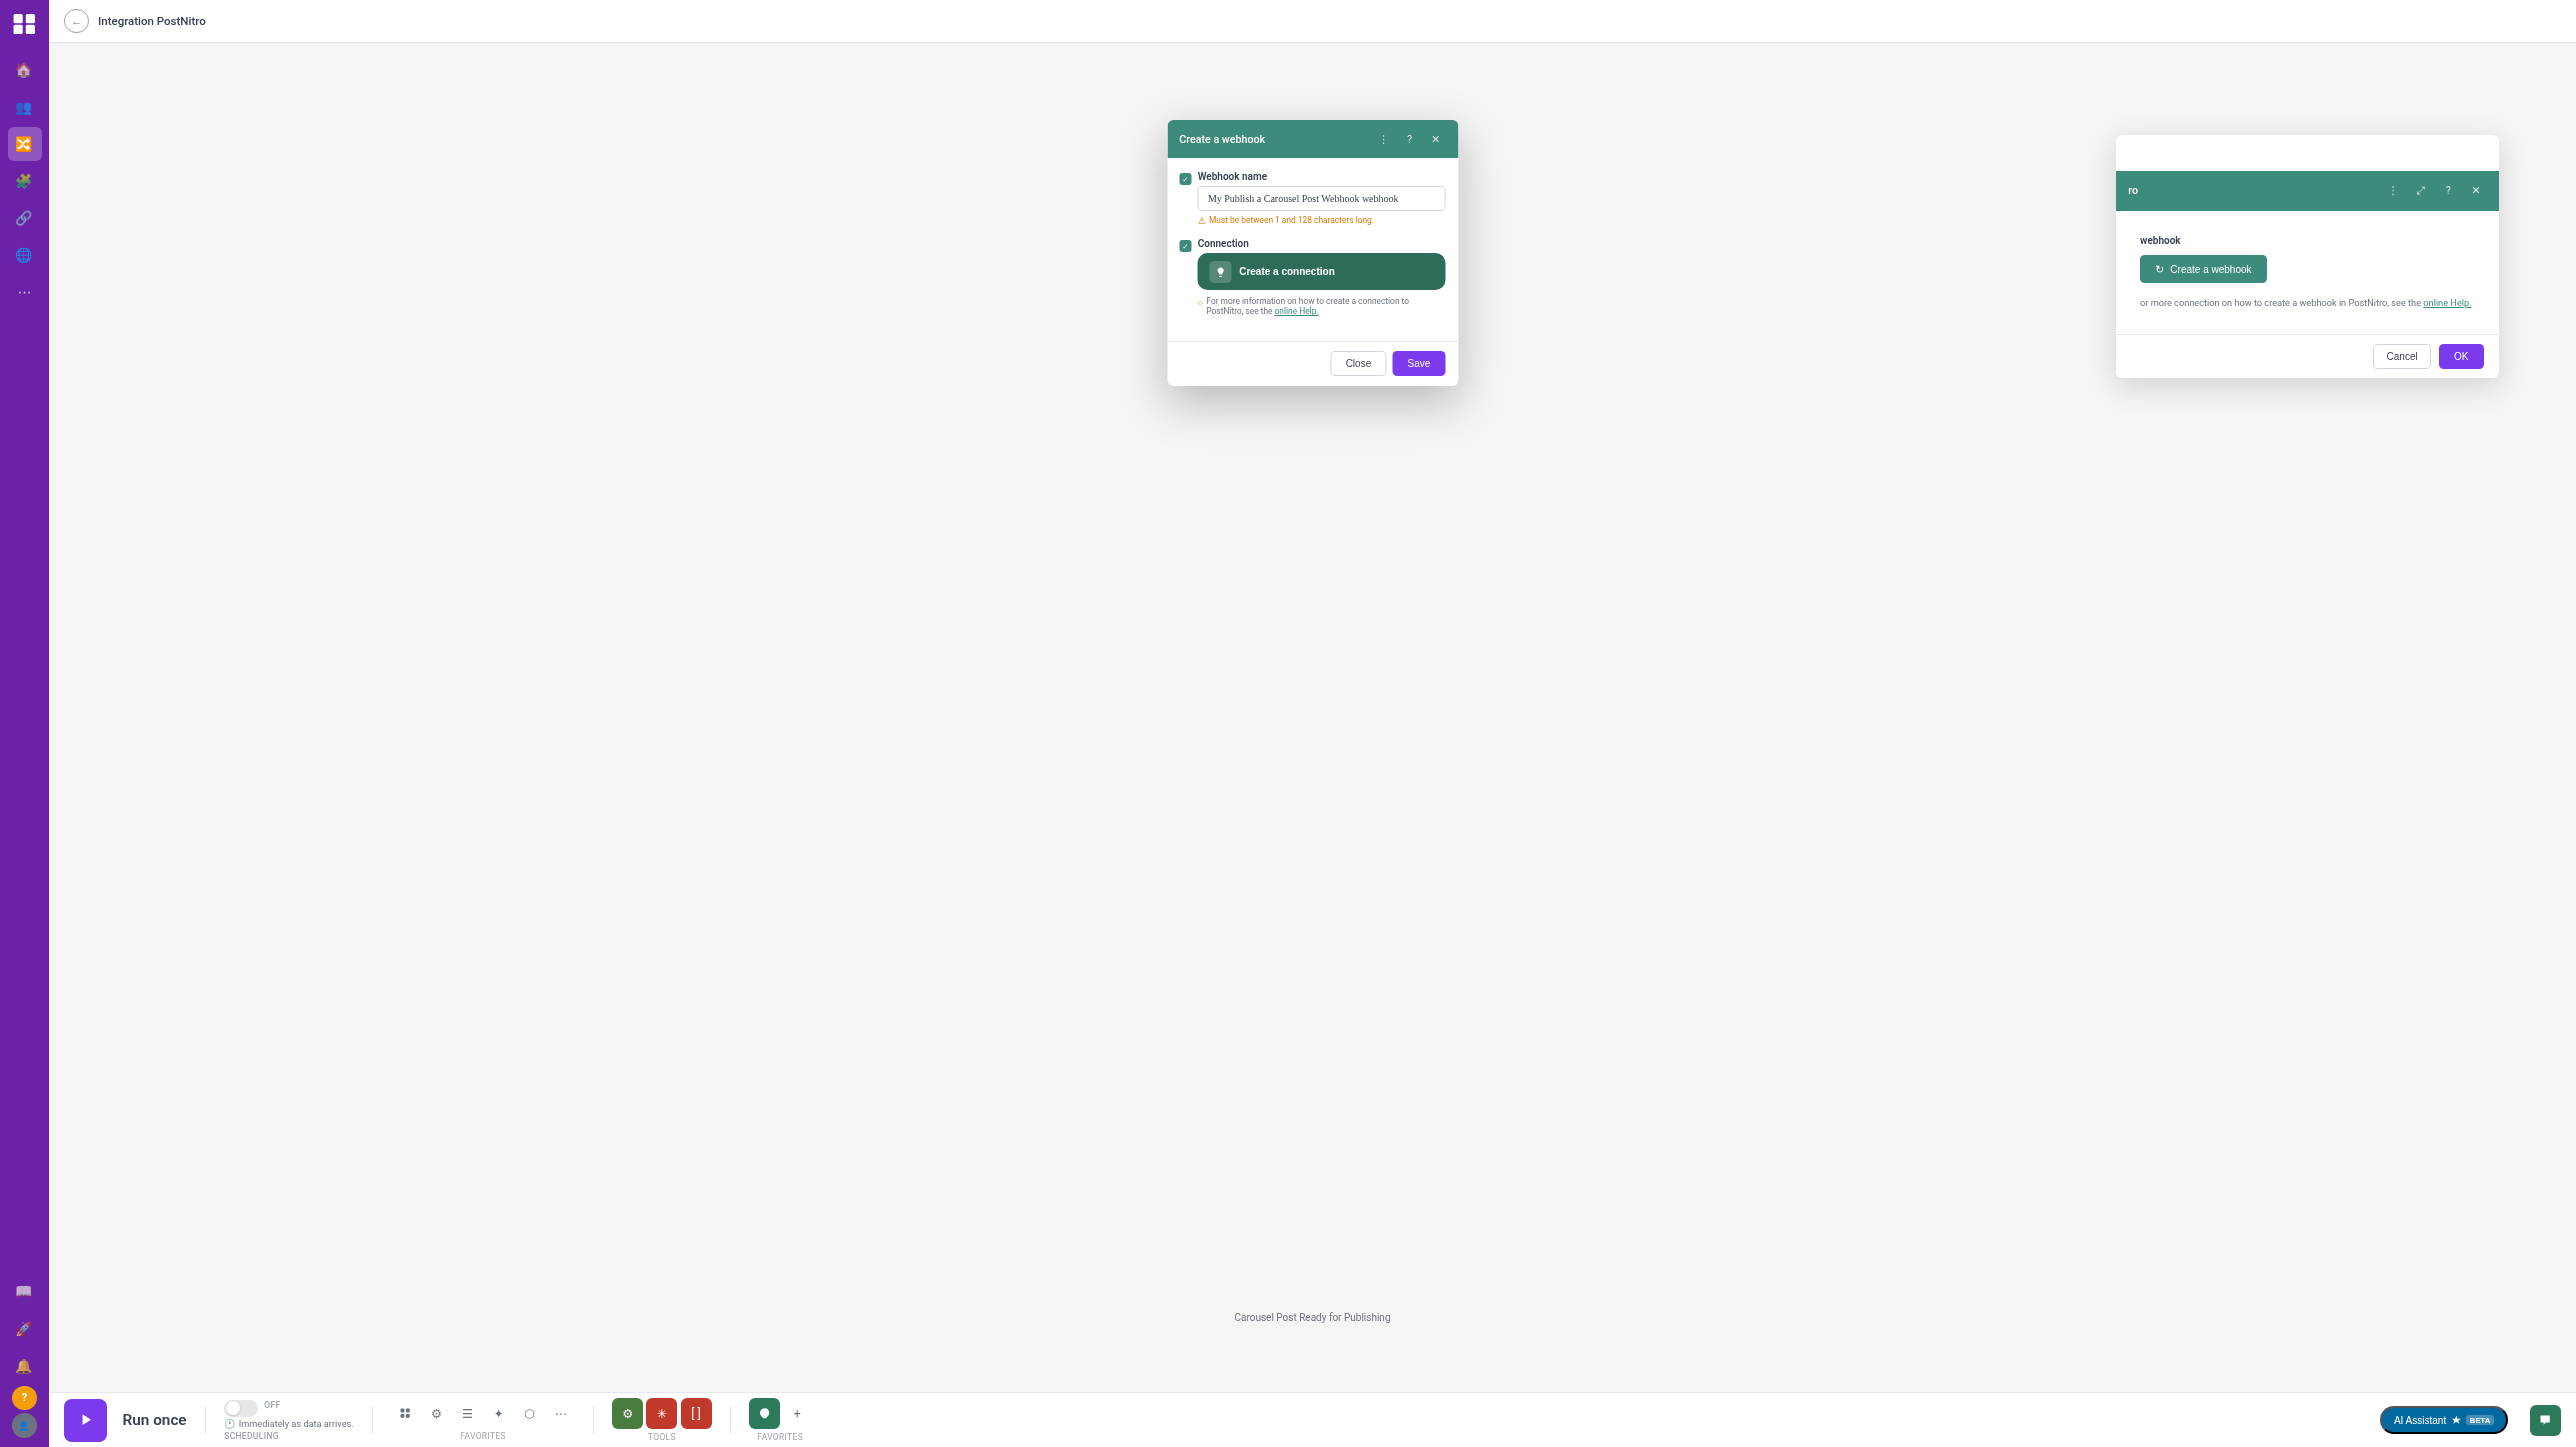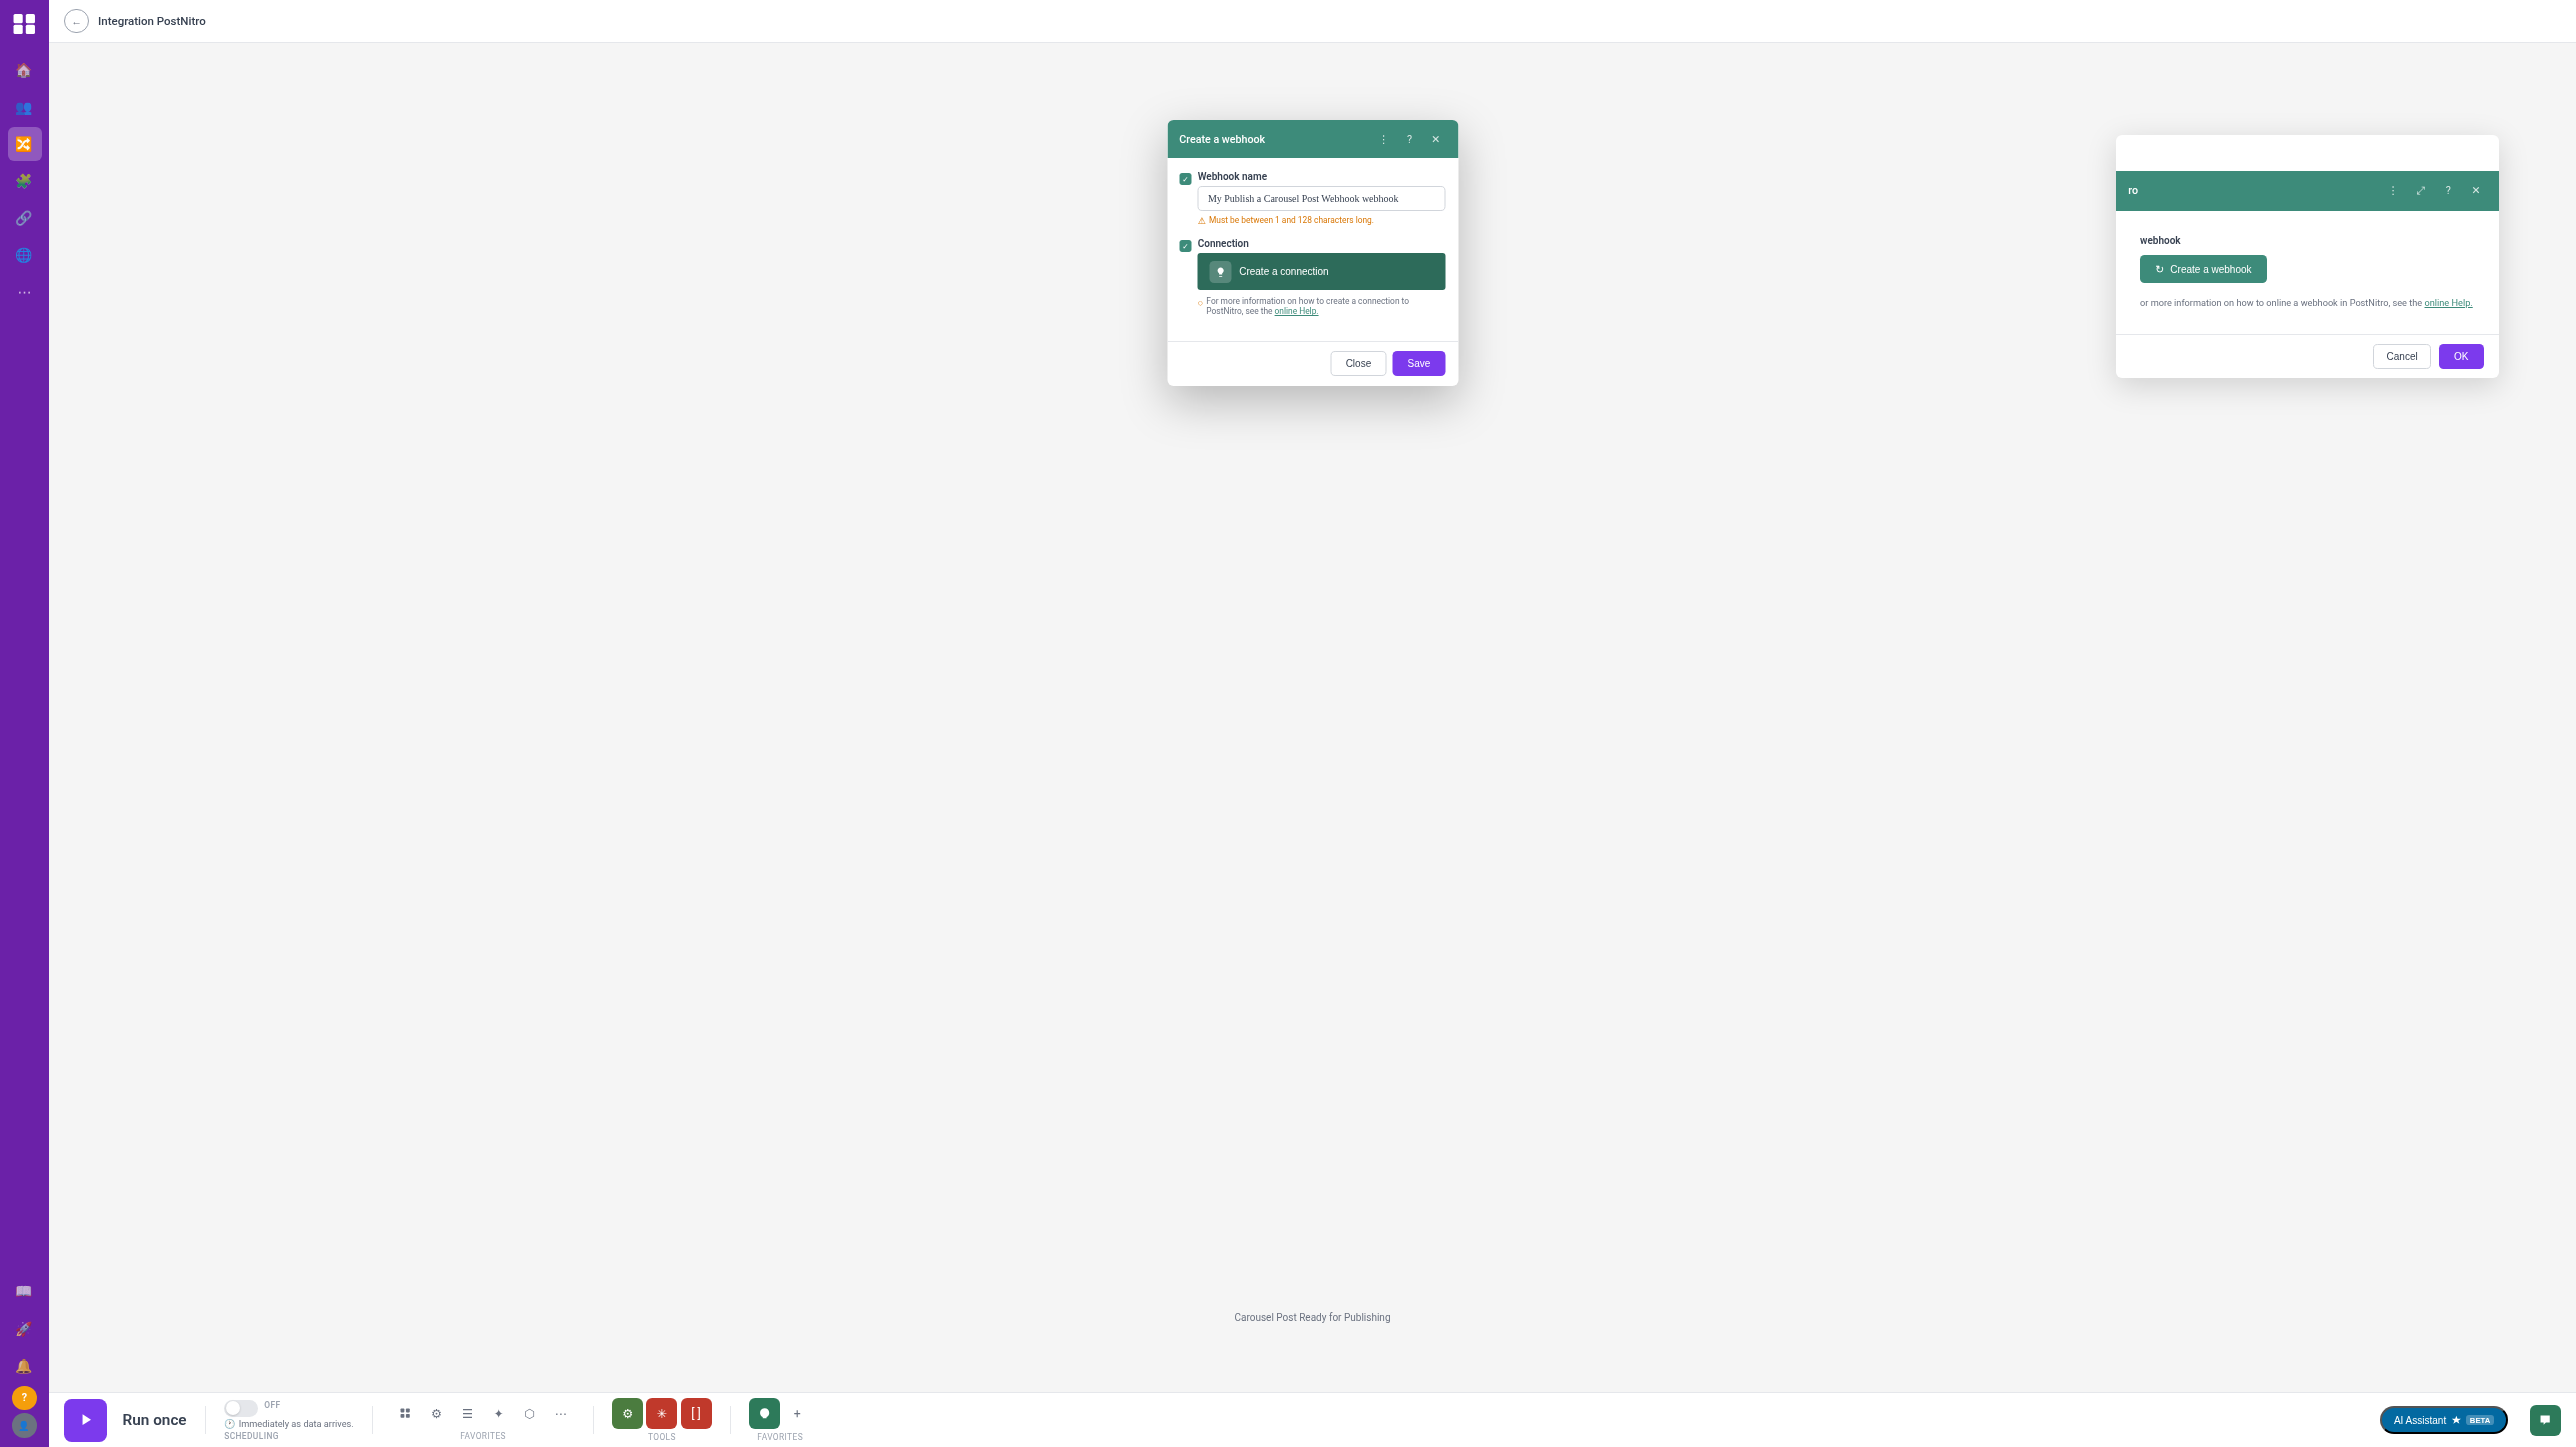--- a/index.html
+++ b/index.html
@@ -420,28 +420,28 @@
       margin-top: 3.1px;
       font-size: 8.4px;
       color: #d97706;
     }
     .warning-icon { font-size: 9.2px; }
     .connection-btn {
       background: #2d6b5a;
       color: white;
       border: none;
       padding: 7.7px 12.3px;
-      border-radius: 3px;
+      border-radius: 10px;
       font-size: 10px;
       cursor: pointer;
       display: flex;
       align-items: center;
       gap: 7.7px;
       width: 100%;
-      font-weight: 400;
+      font-weight: 700;
     }
     .connection-icon {
       width: 21.5px;
       height: 21.5px;
       background: rgba(255,255,255,0.2);
       border-radius: 4.6px;
       display: flex;
       align-items: center;
       justify-content: center;
       font-size: 10.7px;
@@ -571,21 +571,21 @@
         <div class="bg-dialog-icon">?</div>
         <div class="bg-dialog-icon">✕</div>
       </div>
       <div class="bg-dialog-body">
         <p style="font-size:10px;font-weight:600;color:#374151;margin-bottom:9.2px;">webhook</p>
         <button class="create-webhook-btn">
           <span style="font-size:10.7px;">↻</span>
           <span>Create a webhook</span>
         </button>
         <p class="bg-dialog-text">
-          <span>or more information on how to online a webhook in PostNitro, see the</span>
+          <span>or more connection on how to create a webhook in PostNitro, see the</span>
           <a class="bg-dialog-link">online Help.</a>
         </p>
       </div>
       <div class="bg-dialog-footer">
         <button class="btn-cancel">Cancel</button>
         <button class="btn-ok">OK</button>
       </div>
     </div>
 
     <div class="front-dialog">

